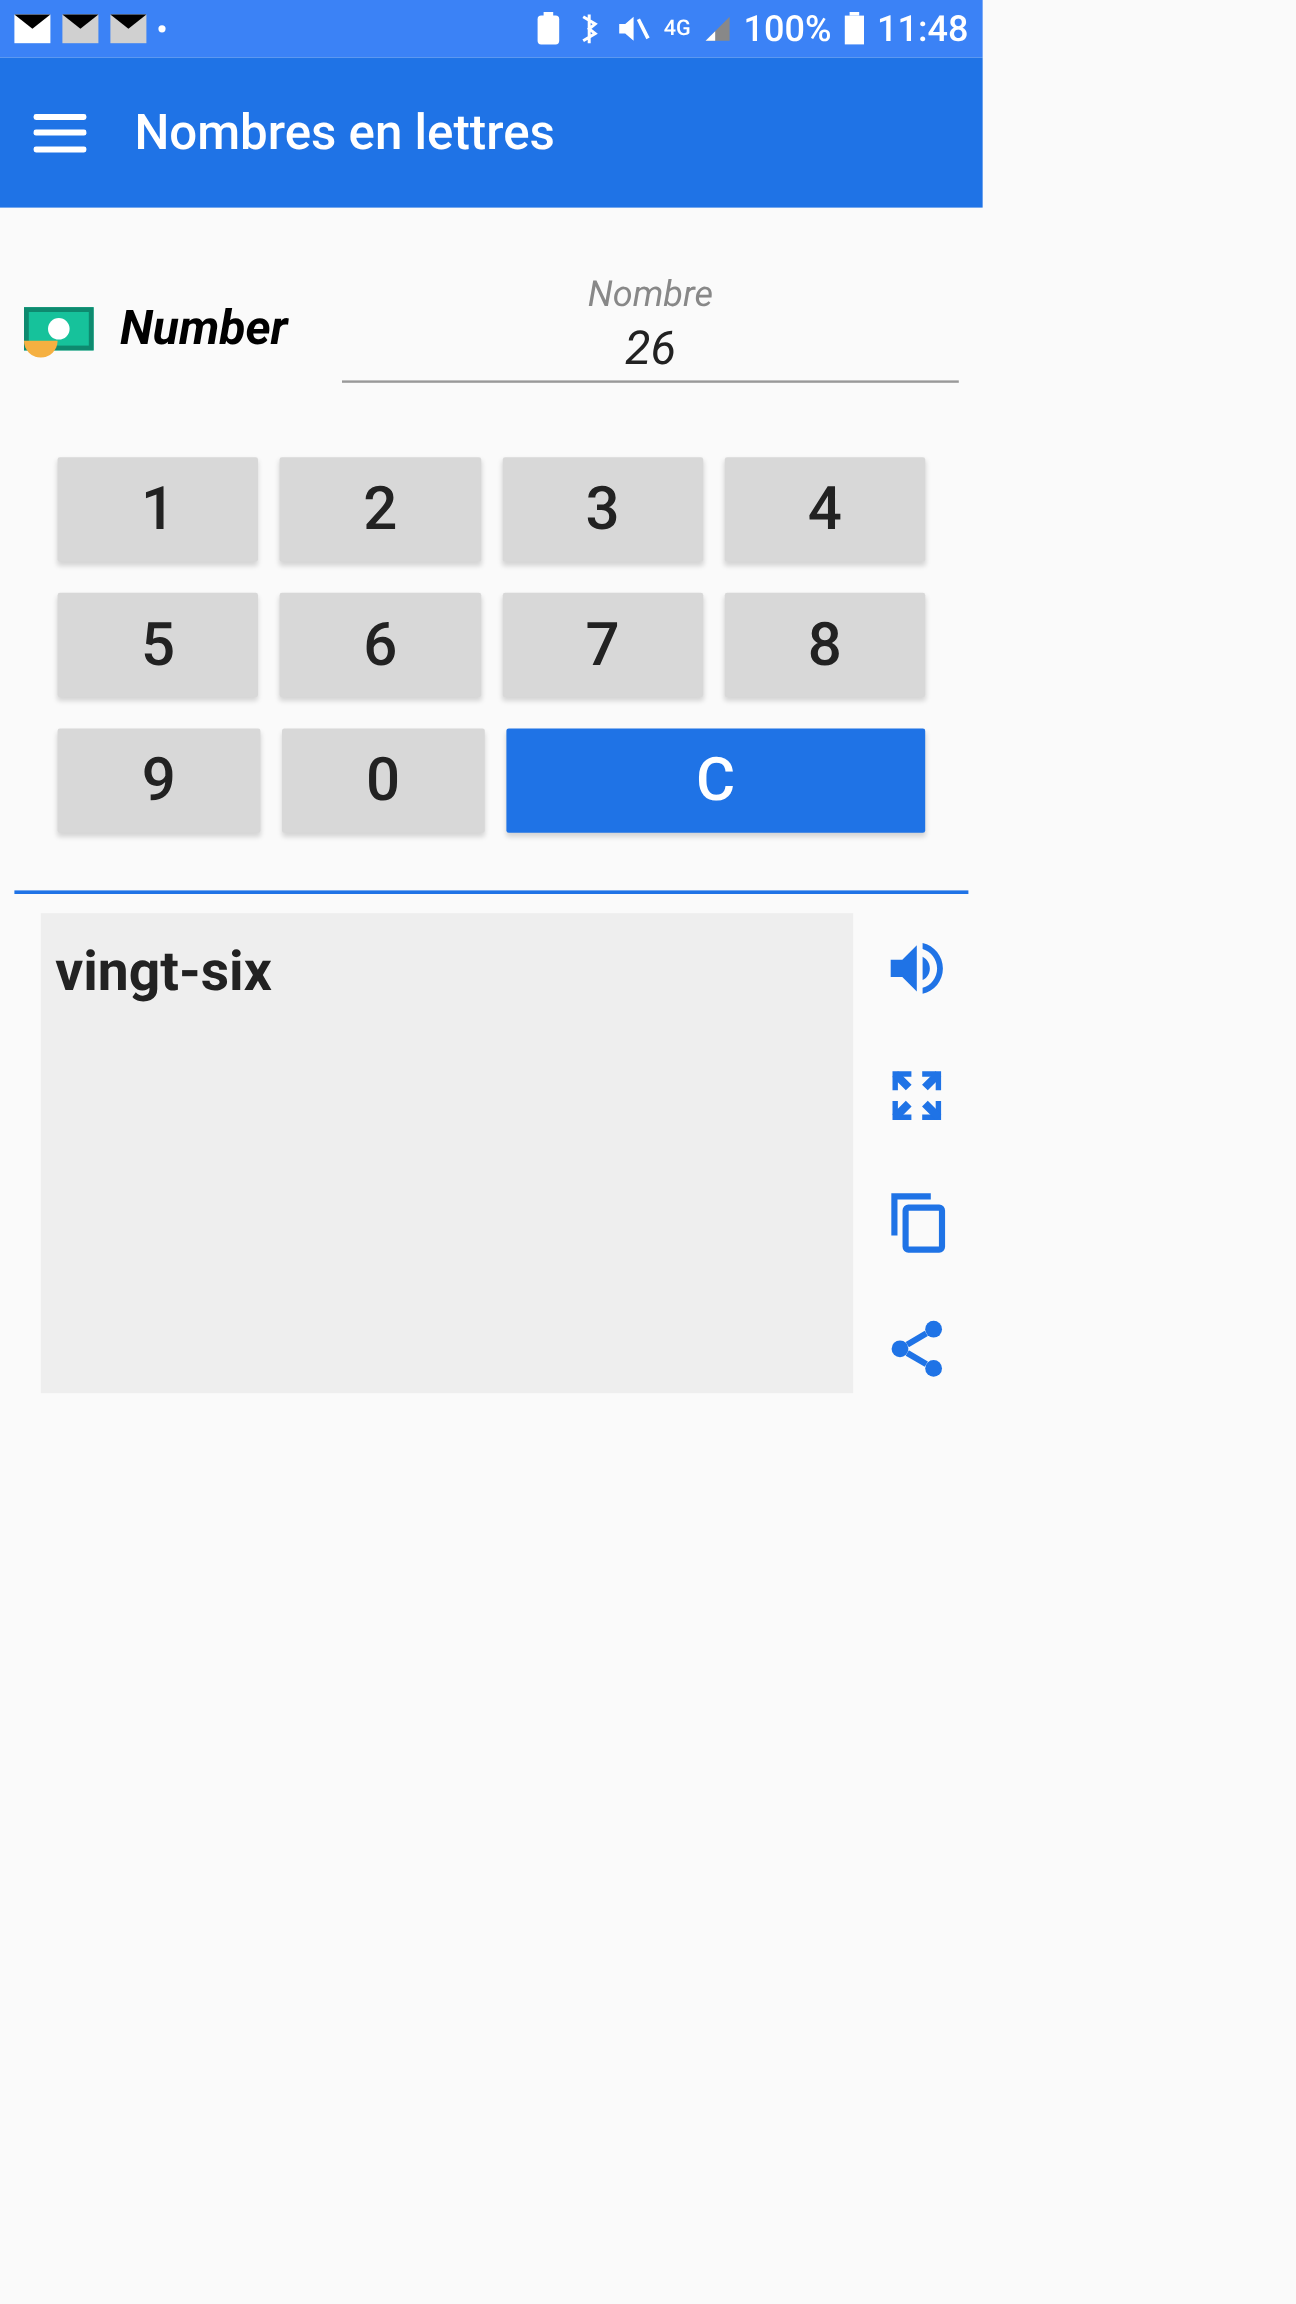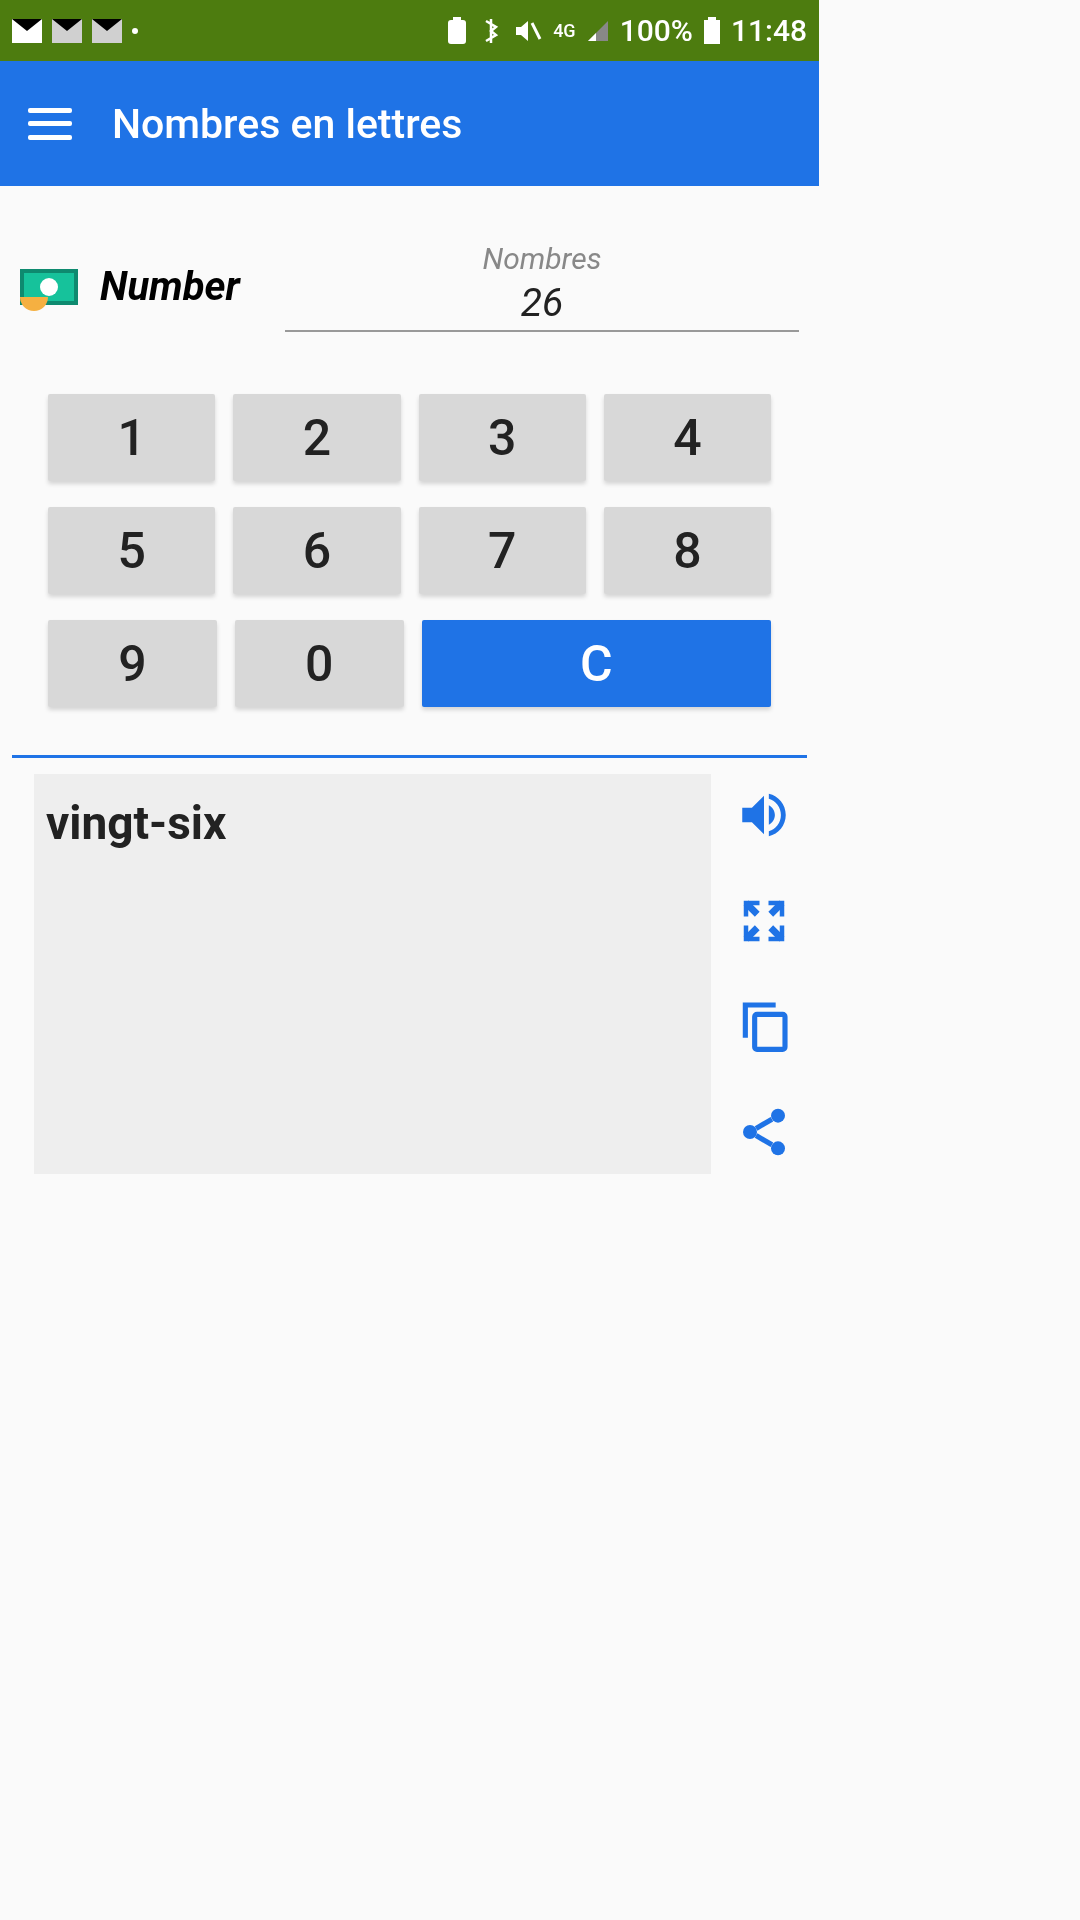--- a/index.html
+++ b/index.html
@@ -4,22 +4,22 @@
   <style>
     * { margin: 0; padding: 0; box-sizing: border-box; }
     body {
       width: 819px;
       height: 1456px;
       background: #fafafa;
       font-family: Roboto, -apple-system, Helvetica, Arial, sans-serif;
       overflow: hidden;
     }
     .status-bar {
-      height: 61px;
-      background: #4d7c0f;
+      height: 48px;
+      background: #3b82f6;
       color: #fff;
       display: flex;
       align-items: center;
       justify-content: space-between;
       padding: 0 12px;
       font-size: 28px;
     }
     .status-left { display: flex; align-items: center; gap: 10px; }
     .status-right { display: flex; align-items: center; gap: 10px; font-weight: 500; }
     .gmail-icon {
@@ -145,20 +145,21 @@
     }
     .divider {
       height: 3px;
       background: #1f73e6;
       margin: 0 12px;
     }
     .result-area {
       display: flex;
       padding: 16px 20px 0 34px;
       gap: 18px;
+      align-items: center;
     }
     .result-box {
       flex: 1;
       background: #eeeeee;
       min-height: 400px;
       padding: 22px 12px;
       font-size: 46px;
       font-weight: 700;
       color: #222;
     }
@@ -218,21 +219,21 @@
 </div>
 
 <div class="input-row">
   <div class="number-label-group">
     <div class="money-icon">
         <div class="coins"></div>
       </div>
     <div class="number-label">Number</div>
   </div>
   <div class="input-group">
-    <div class="input-placeholder">Nombres</div>
+    <div class="input-placeholder">Nombre</div>
     <div class="input-value">26</div>
   </div>
 </div>
 
 <div class="keypad">
   <div class="key-row">
     <div class="key num">1</div>
     <div class="key num">2</div>
     <div class="key num">3</div>
     <div class="key num">4</div>

